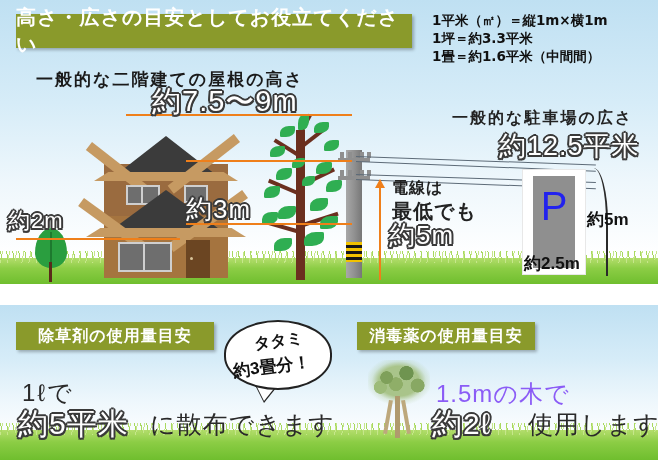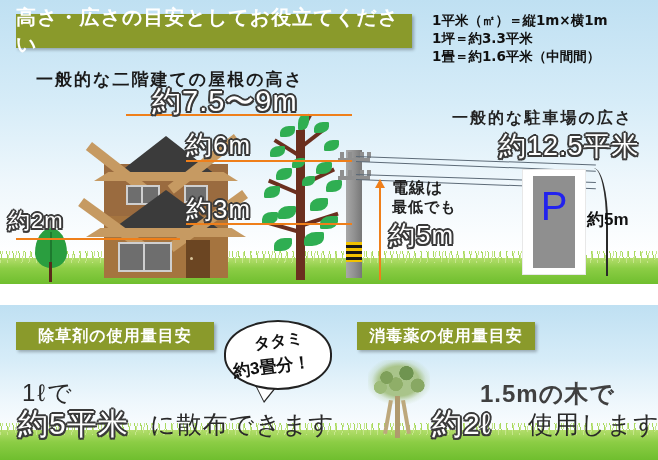--- a/index.html
+++ b/index.html
@@ -228,31 +228,31 @@
     <div class="brace"></div>
 
     <div class="mline" style="left:126px;top:114px;width:226px;"></div>
     <div class="mline" style="left:186px;top:160px;width:166px;"></div>
     <div class="mline" style="left:186px;top:223px;width:166px;"></div>
     <div class="mline" style="left:16px;top:238px;width:164px;"></div>
     <div class="varrow" style="left:379px;top:180px;height:100px;"></div>
 
     <div class="plain" style="left:36px;top:68px;font-size:17px;color:#1a1a1a;letter-spacing:2px;">一般的な二階建ての屋根の高さ</div>
     <div class="outl" style="left:152px;top:82px;font-size:29px;">約7.5〜9m</div>
-    <div class="outl" style="left:186px;top:128px;font-size:26px;">約6m</div>
     <div class="outl" style="left:186px;top:192px;font-size:26px;">約3m</div>
     <div class="outl" style="left:8px;top:206px;font-size:22px;">約2m</div>
 
     <div class="plain" style="left:392px;top:178px;font-size:16px;letter-spacing:1px;">電線は</div>
-    <div class="plain" style="left:392px;top:198px;font-size:15px;letter-spacing:1px;">最低でも</div>
+    <div class="plain" style="left:392px;top:198px;font-size:20px;letter-spacing:1px;">最低でも</div>
     <div class="outl" style="left:389px;top:218px;font-size:26px;">約5m</div>
 
     <div class="plain" style="left:452px;top:108px;font-size:16px;letter-spacing:2px;">一般的な駐車場の広さ</div>
     <div class="outl" style="left:479px;top:128px;font-size:27px;padding-left:20px;">約12.5平米</div>
     <div class="plain" style="left:587px;top:208px;font-size:17px;color:#111;">約5m</div>
+    <div class="plain" style="left:524px;top:252px;font-size:17px;color:#111;">約2.5m</div>
 
     <div class="legend">
       <div>1平米（㎡）＝縦1m×横1m</div>
       <div>1坪＝約3.3平米</div>
       <div>1畳＝約1.6平米（中間間）</div>
     </div>
 
     <div class="ribbon" id="hdr-main">高さ・広さの目安としてお役立てください</div>
   </div>
 
@@ -271,17 +271,17 @@
   <div class="bubble"></div>
   <div class="bub-t" style="left:254px;top:331px;font-size:16px;transform:rotate(-7deg);">タタミ</div>
   <div class="bub-t" style="left:233px;top:355px;font-size:17px;transform:rotate(-7deg);">約3畳分！</div>
 
   <div class="ptree">
     <div class="pt-canopy"></div>
     <div class="pt-b1"></div>
     <div class="pt-b2"></div>
     <div class="pt-trunk"></div>
   </div>
-  <div class="plain" style="left:436px;top:378px;font-size:24px;color:#404040;font-weight:bold;letter-spacing:1px;margin-left:44px;">1.5mの木で</div>
+  <div class="plain" style="left:436px;top:378px;font-size:24px;color:#8b5cf6;font-weight:normal;letter-spacing:1px;">1.5mの木で</div>
   <div class="outl" style="left:432px;top:404px;font-size:30px;">約2ℓ</div>
   <div class="plain" style="left:528px;top:408px;font-size:25px;color:#2a2a2a;font-weight:normal;letter-spacing:1px;">使用します</div>
 
 </div>
 
 </body></html>

